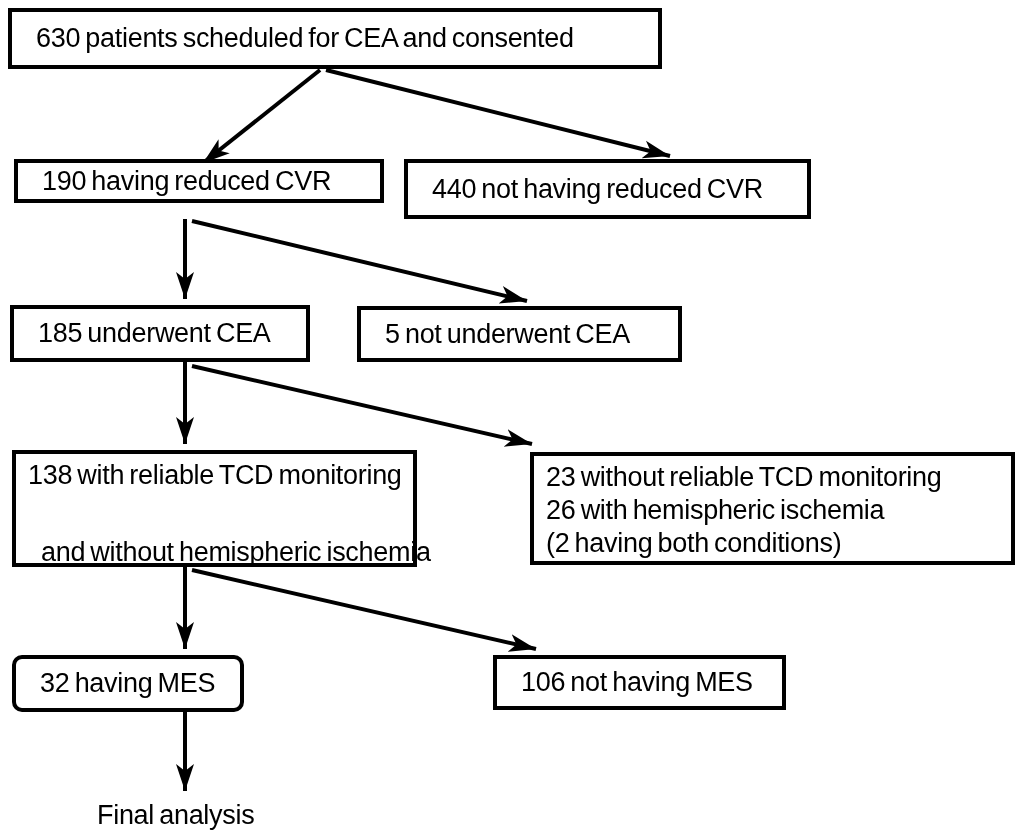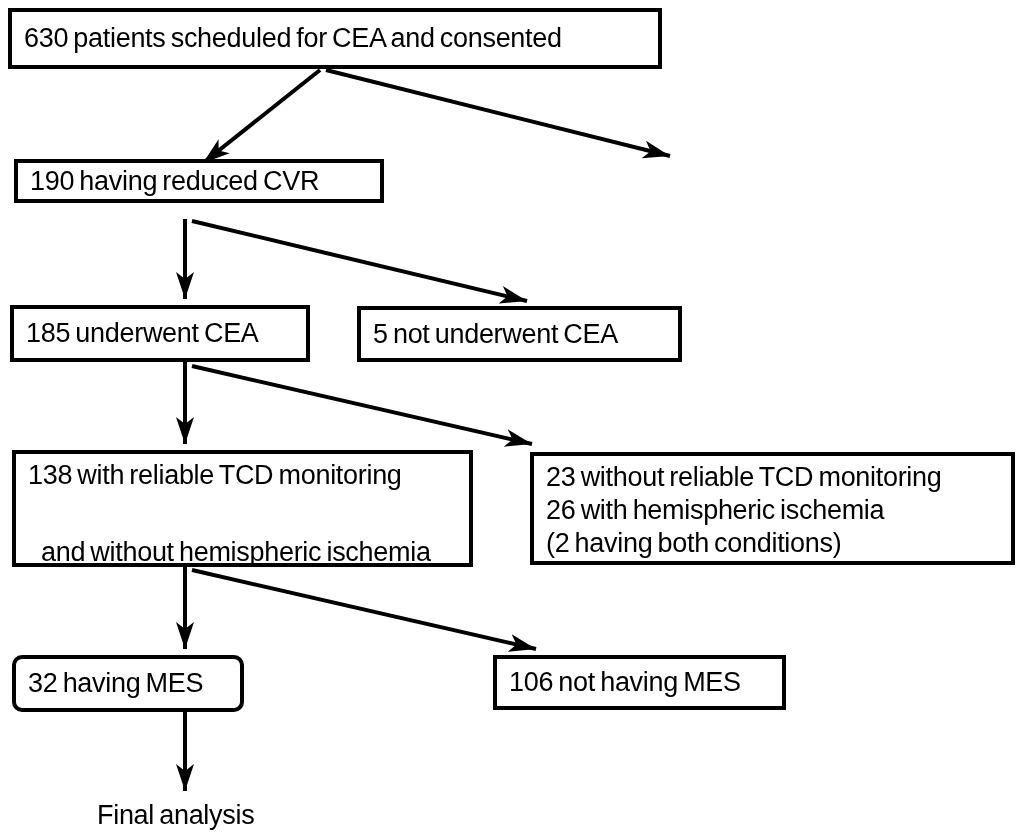--- a/index.html
+++ b/index.html
@@ -28,21 +28,21 @@
     background: #ffffff;
     font-size: 27px;
     line-height: 33px;
     letter-spacing: -0.3px;
     word-spacing: -2px;
     white-space: nowrap;
   }
   .v-center {
     display: flex;
     align-items: center;
-    padding-left: 12px;
+    padding-left: 24px;
   }
   .top-align {
     padding: 5px 6px 0 12px;
   }
   .line2-indent {
     padding-left: 13px;
     margin-top: 44px;
   }
   .final-label {
     position: absolute;
@@ -76,30 +76,33 @@
   </svg>
 
   <div class="node v-center" style="left:8px; top:8px; width:654px; height:61px;">
     <span>630 patients scheduled for CEA and consented</span>
   </div>
 
   <div class="node v-center" style="left:14px; top:159px; width:370px; height:44px;">
     <span>190 having reduced CVR</span>
   </div>
 
+  <div class="node v-center" style="left:404px; top:159px; width:407px; height:60px;">
+    <span>440 not having reduced CVR</span>
+  </div>
 
   <div class="node v-center" style="left:10px; top:305px; width:300px; height:57px;">
     <span>185 underwent CEA</span>
   </div>
 
   <div class="node v-center" style="left:357px; top:306px; width:325px; height:56px;">
     <span>5 not underwent CEA</span>
   </div>
 
-  <div class="node top-align" style="left:12px; top:450px; width:461px; height:117px;">
+  <div class="node top-align" style="left:12px; top:450px; width:405px; height:117px;">
     <div>138 with reliable TCD monitoring</div>
     <div class="line2-indent">and without hemispheric ischemia</div>
   </div>
 
   <div class="node top-align" style="left:530px; top:452px; width:485px; height:113px;">
     <div>23 without reliable TCD monitoring</div>
     <div>26 with hemispheric ischemia</div>
     <div>(2 having both conditions)</div>
   </div>
 

